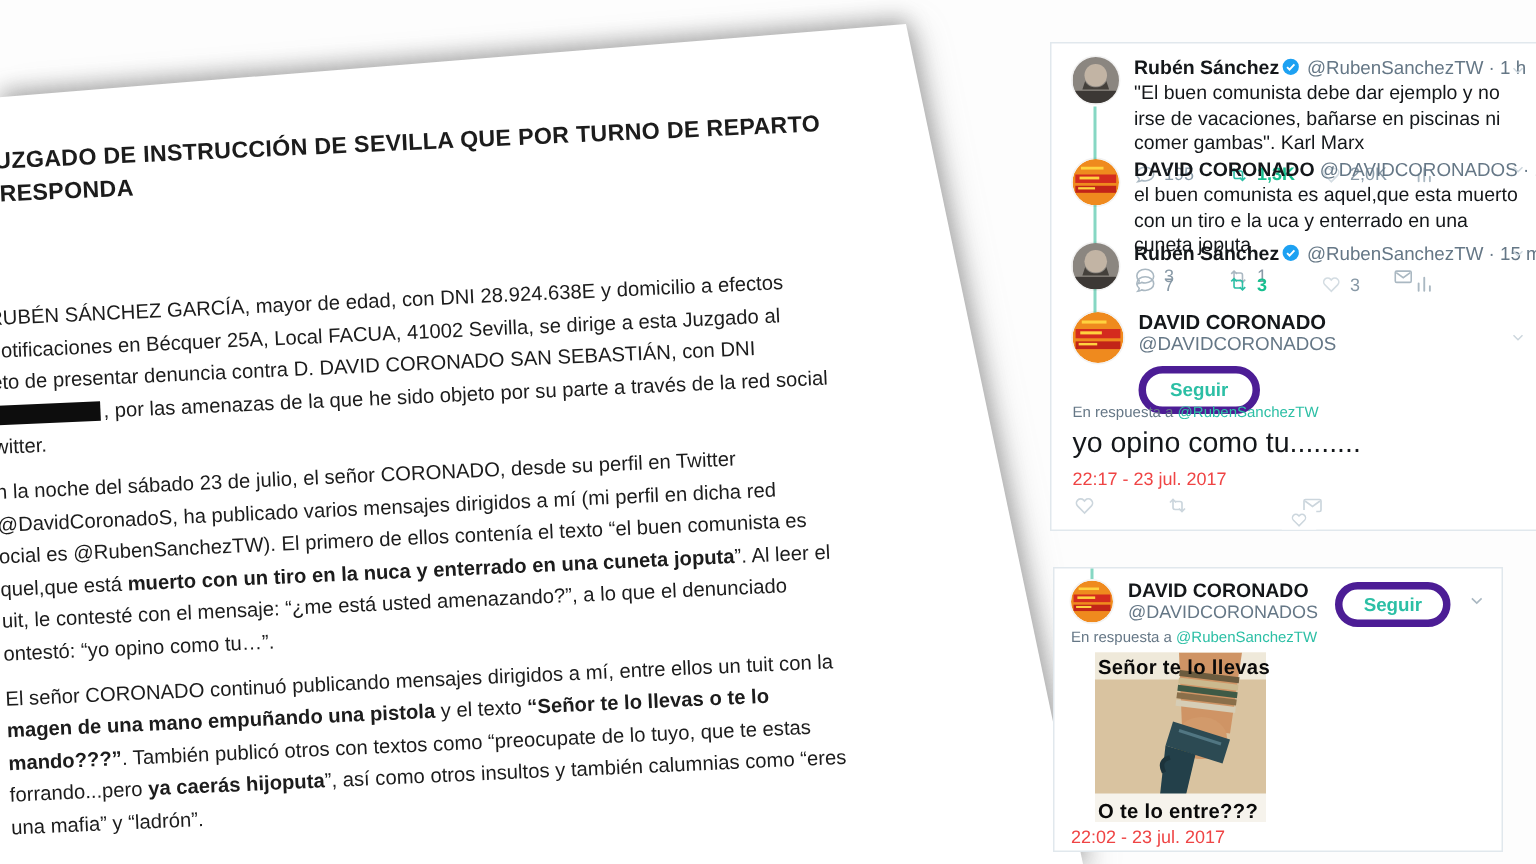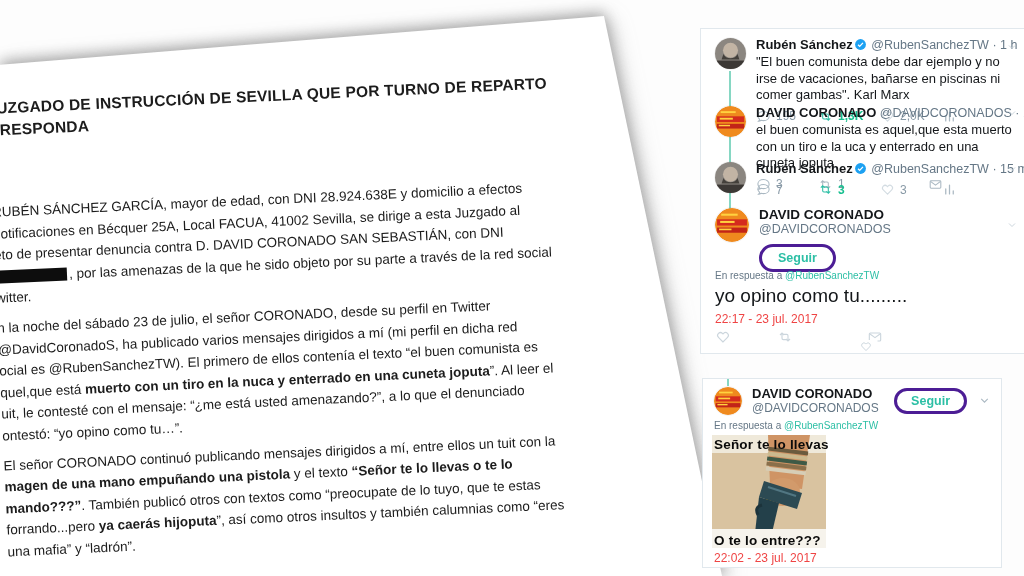--- a/index.html
+++ b/index.html
@@ -40,38 +40,38 @@
   .act svg{width:15px;height:15px;margin-right:5px;}
   .cnt{color:#8899a6;}
   .cnt.green{color:#17bf8f;font-weight:bold;}
   .act.green{color:#2cbfa5;}
   .caret{position:absolute;right:13px;color:#ccd6dd;width:12px;height:12px;}
   .caret svg{width:12px;height:12px;display:block;}
 
   
   .xp-name{font-weight:bold;font-size:13.5px;color:#14171a;line-height:15px;}
   .xp-handle{font-size:12.5px;color:#657786;line-height:15px;}
-  .follow-btn{display:inline-block;margin-top:7px;padding:4px 16px;border:3px solid #4c1d95;border-radius:999px;
+  .follow-btn{display:inline-block;margin-top:7px;padding:4px 16px;border:5px solid #4c1d95;border-radius:999px;
               color:#2cbfa5;font-size:12.5px;font-weight:bold;background:#fff;line-height:14px;}
   .replyline{font-size:10px;color:#657786;}
   .replyline .lnk{color:#2cbfa5;text-decoration:none;}
   .bigtext{font-size:19px;color:#14171a;line-height:24px;}
   .stamp{font-size:12px;color:#ef4444;}
   .xp-actions{display:flex;color:#ccd6dd;}
   .xp-actions .act svg{width:16px;height:16px;}
   .center-heart{position:absolute;left:50%;transform:translateX(-50%);color:#ccd6dd;background:#fff;padding:0 5px;}
   .center-heart svg{width:13px;height:13px;display:block;}
 
   
   .c2-head{position:absolute;left:10px;top:7px;display:flex;}
   .c2-follow{position:absolute;right:34px;top:9px;}
   .c2-caret{position:absolute;right:10px;top:15px;color:#aab8c2;}
   .c2-caret svg{width:13px;height:13px;display:block;}
   .c2-reply{position:absolute;left:11px;top:41px;}
-  .meme{position:absolute;left:9px;top:56px;width:114px;height:113px;}
+  .meme{position:absolute;left:27px;top:56px;width:114px;height:113px;}
   .meme svg{position:absolute;inset:0;width:114px;height:113px;}
   .meme-top,.meme-bottom{position:absolute;left:2px;font-weight:bold;font-size:13.5px;color:#0a0a0a;letter-spacing:.2px;white-space:nowrap;}
   .meme-top{top:2px;}
   .meme-bottom{bottom:0px;}
   .c2-stamp{position:absolute;left:11px;top:172px;text-align:center;}
 </style>
 </head>
 <body>
 
 <div class="stage">

